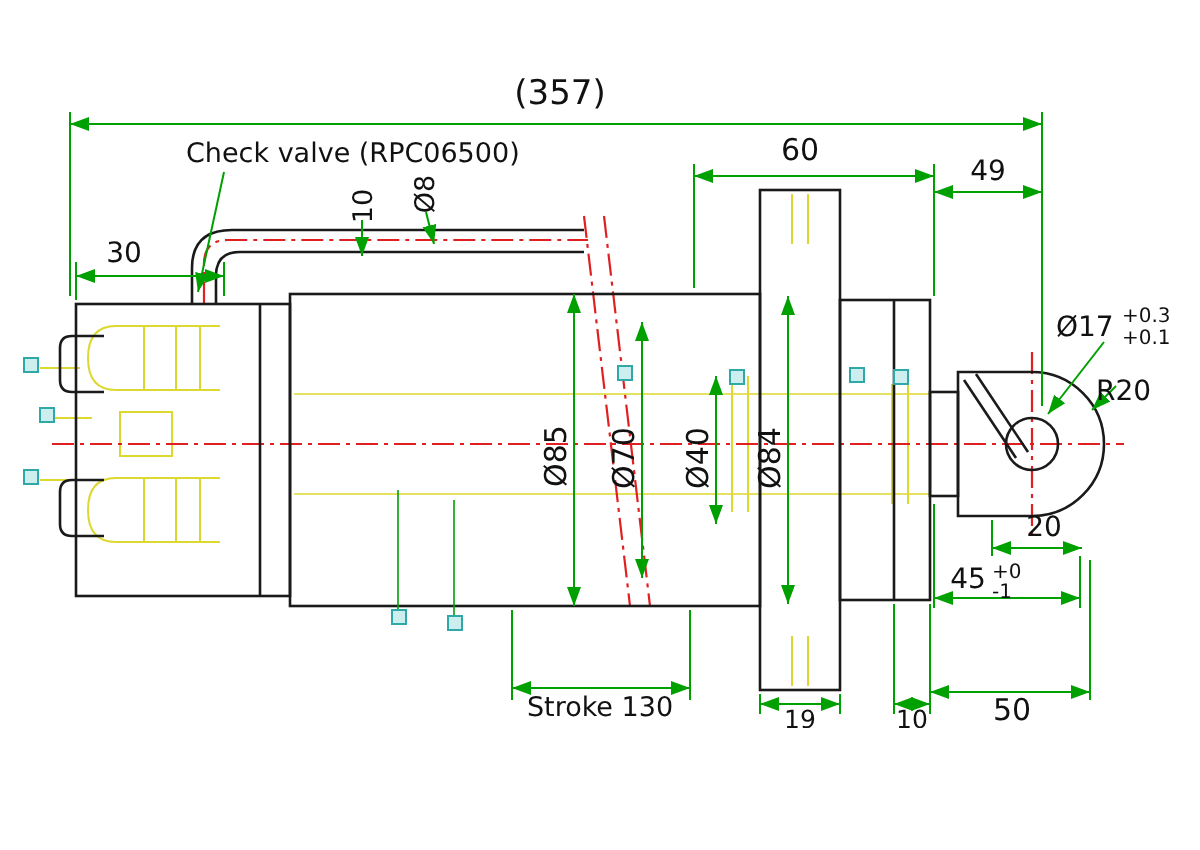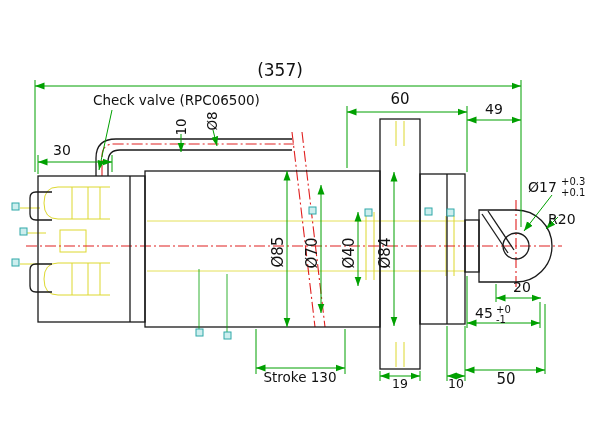--- a/index.html
+++ b/index.html
@@ -1,17 +1,17 @@
 <!DOCTYPE html>
 <html><head>
 <meta charset="utf-8">
 <style>
   html,body{margin:0;padding:0;background:#ffffff;}
   .stage{position:relative;width:600px;height:364px;background:#fff;overflow:hidden;
-         font-family:"DejaVu Sans", sans-serif;margin-top:24px;}
+         font-family:"DejaVu Sans", sans-serif;}
   svg text{fill:#111;font-family:"DejaVu Sans", sans-serif;}
   .t10{font-size:10px;}
   .t12{font-size:12.5px;}
   .t13{font-size:13.5px;}
   .t14{font-size:14px;}
   .t15{font-size:15px;}
   .t17{font-size:17px;}
   .mid{text-anchor:middle;}
 </style>
 </head>

